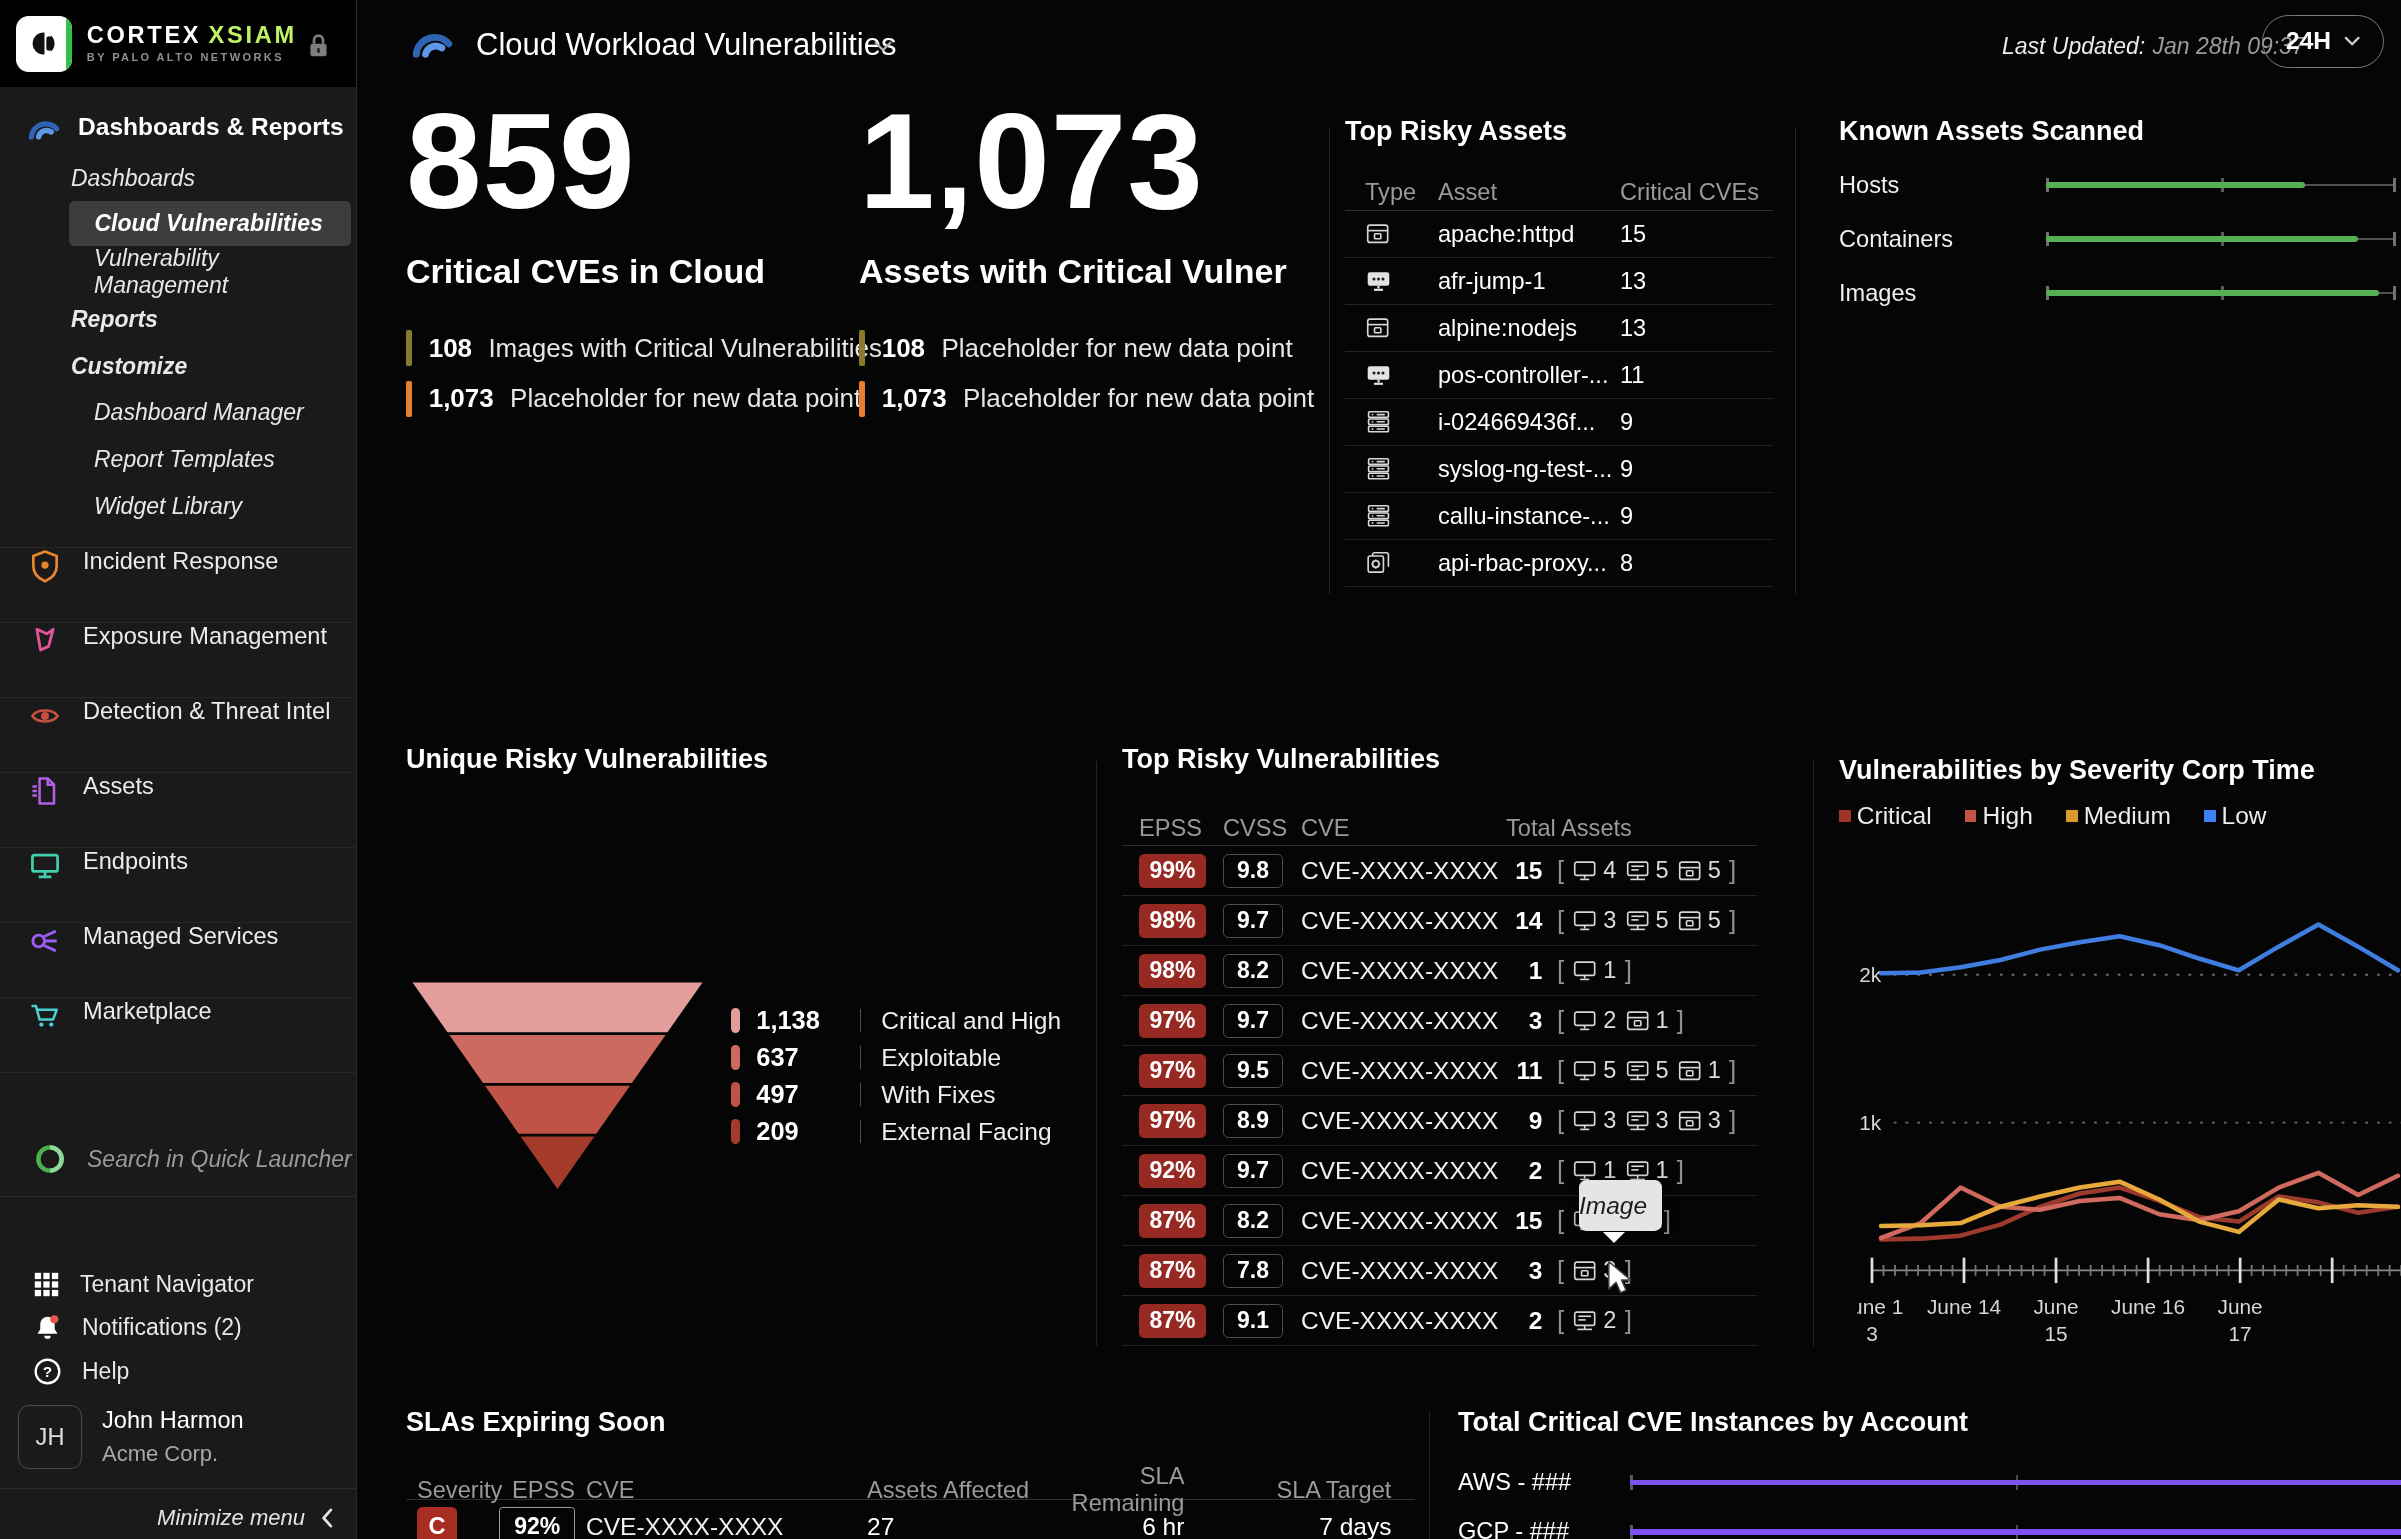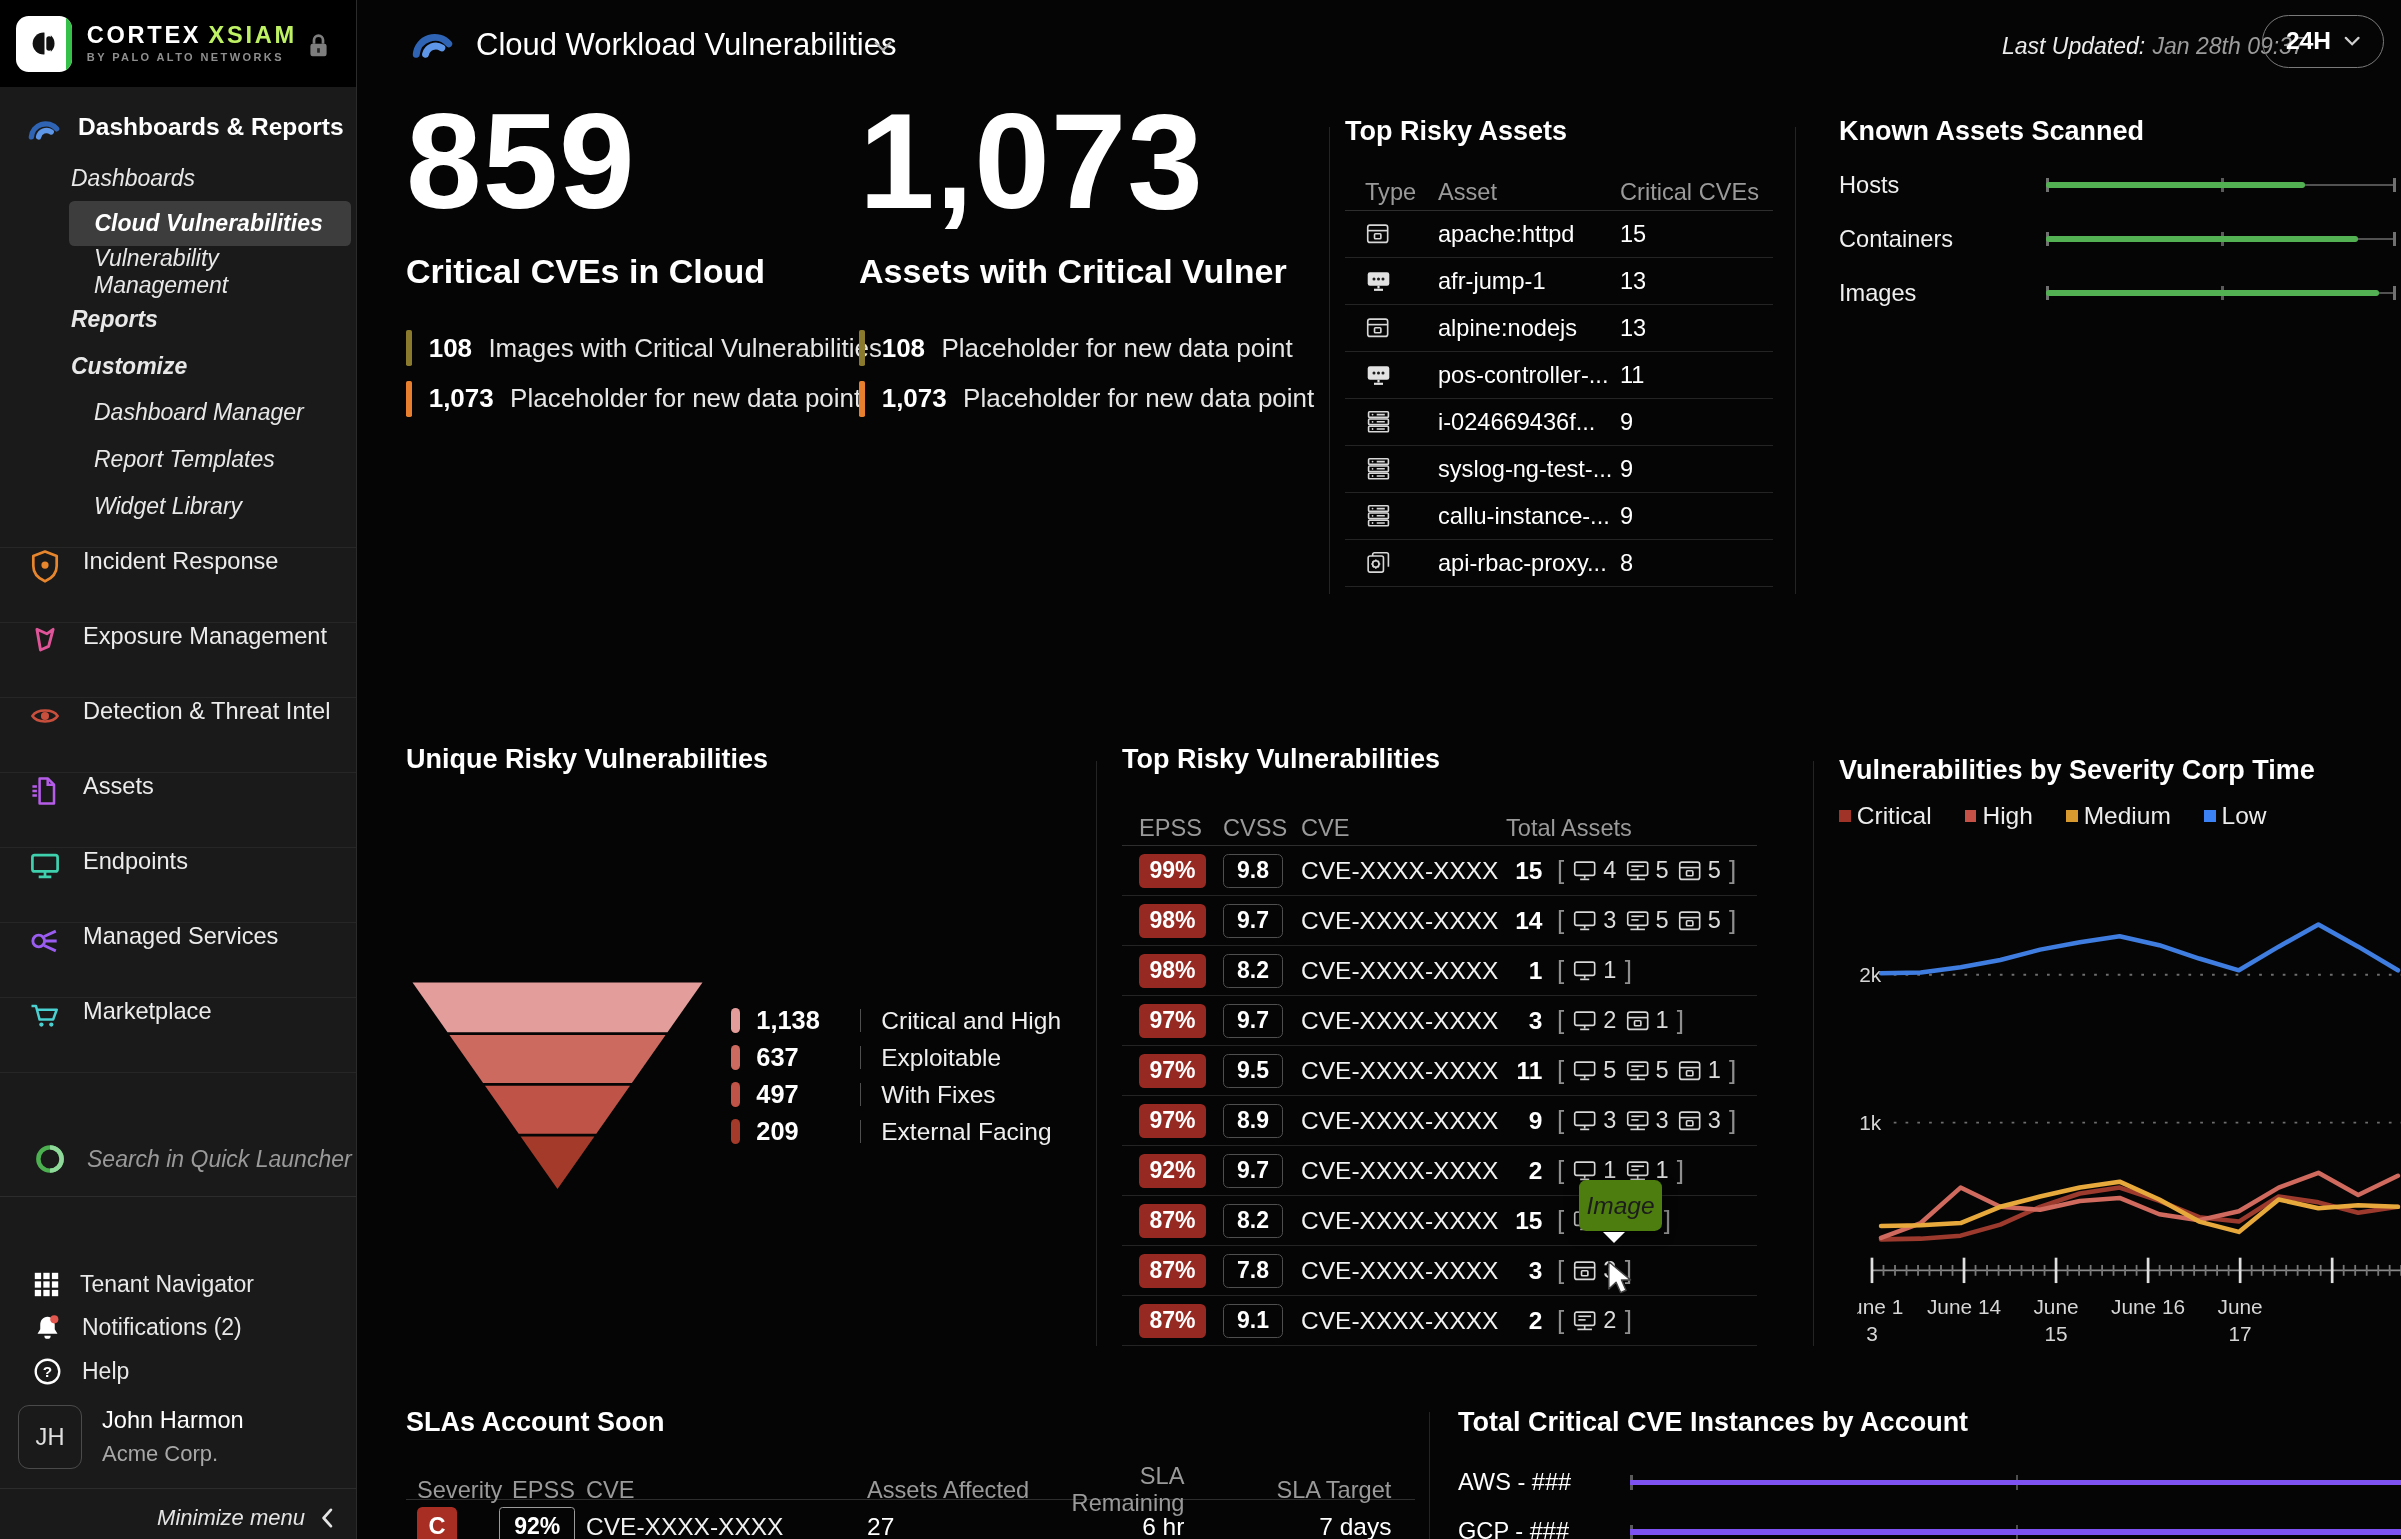--- a/index.html
+++ b/index.html
@@ -106,21 +106,21 @@
   .sla-row{display:grid;grid-template-columns:95px 74px 281px 173px 168px 1fr;padding-left:11px;height:53px;align-items:center;font-size:24.5px;cursor:pointer;}
   .sev-badge{display:flex;align-items:center;justify-content:center;width:40px;height:40px;background:#a82e24;border-radius:5.4px;font-size:23.6px;font-weight:bold;}
   .epss-box{display:flex;align-items:center;justify-content:center;width:76px;height:40px;border:1.8px solid #9a9a9a;border-radius:3.6px;font-size:23px;font-weight:bold;box-sizing:border-box;margin-left:-12.7px;}
   .ra{text-align:right;padding-right:23.6px;}
   
   #accounts{position:absolute;left:1458px;top:1407px;width:943px;}
   .acc-row{display:flex;align-items:center;height:42px;position:relative;}
   .acc-row.r1{margin-top:23.6px;}  .acc-row.r2{margin-top:7.3px;}
   .acc-label{width:172px;font-size:23.6px;flex:0 0 auto;white-space:nowrap;}
   
-  .tooltip{position:absolute;left:1579px;top:1180px;width:83px;height:51px;background:#4d7c0f;border-radius:7.3px;color:#1c1c1c;font-size:24.5px;font-style:italic;display:flex;align-items:center;justify-content:center;z-index:9;box-shadow:0 3.6px 12.7px rgba(0,0,0,.6);}
+  .tooltip{position:absolute;left:1579px;top:1180px;width:83px;height:51px;background:#e5e5e5;border-radius:7.3px;color:#1c1c1c;font-size:24.5px;font-style:italic;display:flex;align-items:center;justify-content:flex-start;z-index:9;box-shadow:0 3.6px 12.7px rgba(0,0,0,.6);}
   .tooltip::after{content:"";position:absolute;left:23.6px;bottom:-11.8px;border:11.8px solid transparent;border-top-color:#fff;border-bottom:0;}
   .cursor{position:absolute;left:1605px;top:1260px;z-index:10;}
 </style>
 </head>
 <body>
 
 <div class="app">
 
   <div class="sidebar">
     <div class="logo-strip">
@@ -977,21 +977,21 @@
         <text x="117.5" y="516" fill="#d6d6d6" font-size="23" text-anchor="middle" font-family="Liberation Sans,sans-serif">June 14</text>
         <text x="219" y="516" fill="#d6d6d6" font-size="23" text-anchor="middle" font-family="Liberation Sans,sans-serif">June</text>
         <text x="219" y="546" fill="#d6d6d6" font-size="23" text-anchor="middle" font-family="Liberation Sans,sans-serif">15</text>
         <text x="320.5" y="516" fill="#d6d6d6" font-size="23" text-anchor="middle" font-family="Liberation Sans,sans-serif">June 16</text>
         <text x="422" y="516" fill="#d6d6d6" font-size="23" text-anchor="middle" font-family="Liberation Sans,sans-serif">June</text>
         <text x="422" y="546" fill="#d6d6d6" font-size="23" text-anchor="middle" font-family="Liberation Sans,sans-serif">17</text>
       </svg>
     </div>
 
   <div id="slas">
-    <div class="w-title">SLAs Account Soon</div>
+    <div class="w-title">SLAs Expiring Soon</div>
     <div class="sla-head">
       <span class="col-h">Severity</span>
       <span class="col-h">EPSS</span>
       <span class="col-h">CVE</span>
       <span class="col-h">Assets Affected</span>
       <span class="col-h ra">SLA Remaining</span>
       <span class="col-h ra">SLA Target</span>
     </div>
     <div id="sla-rows">
         <div class="sla-row">

